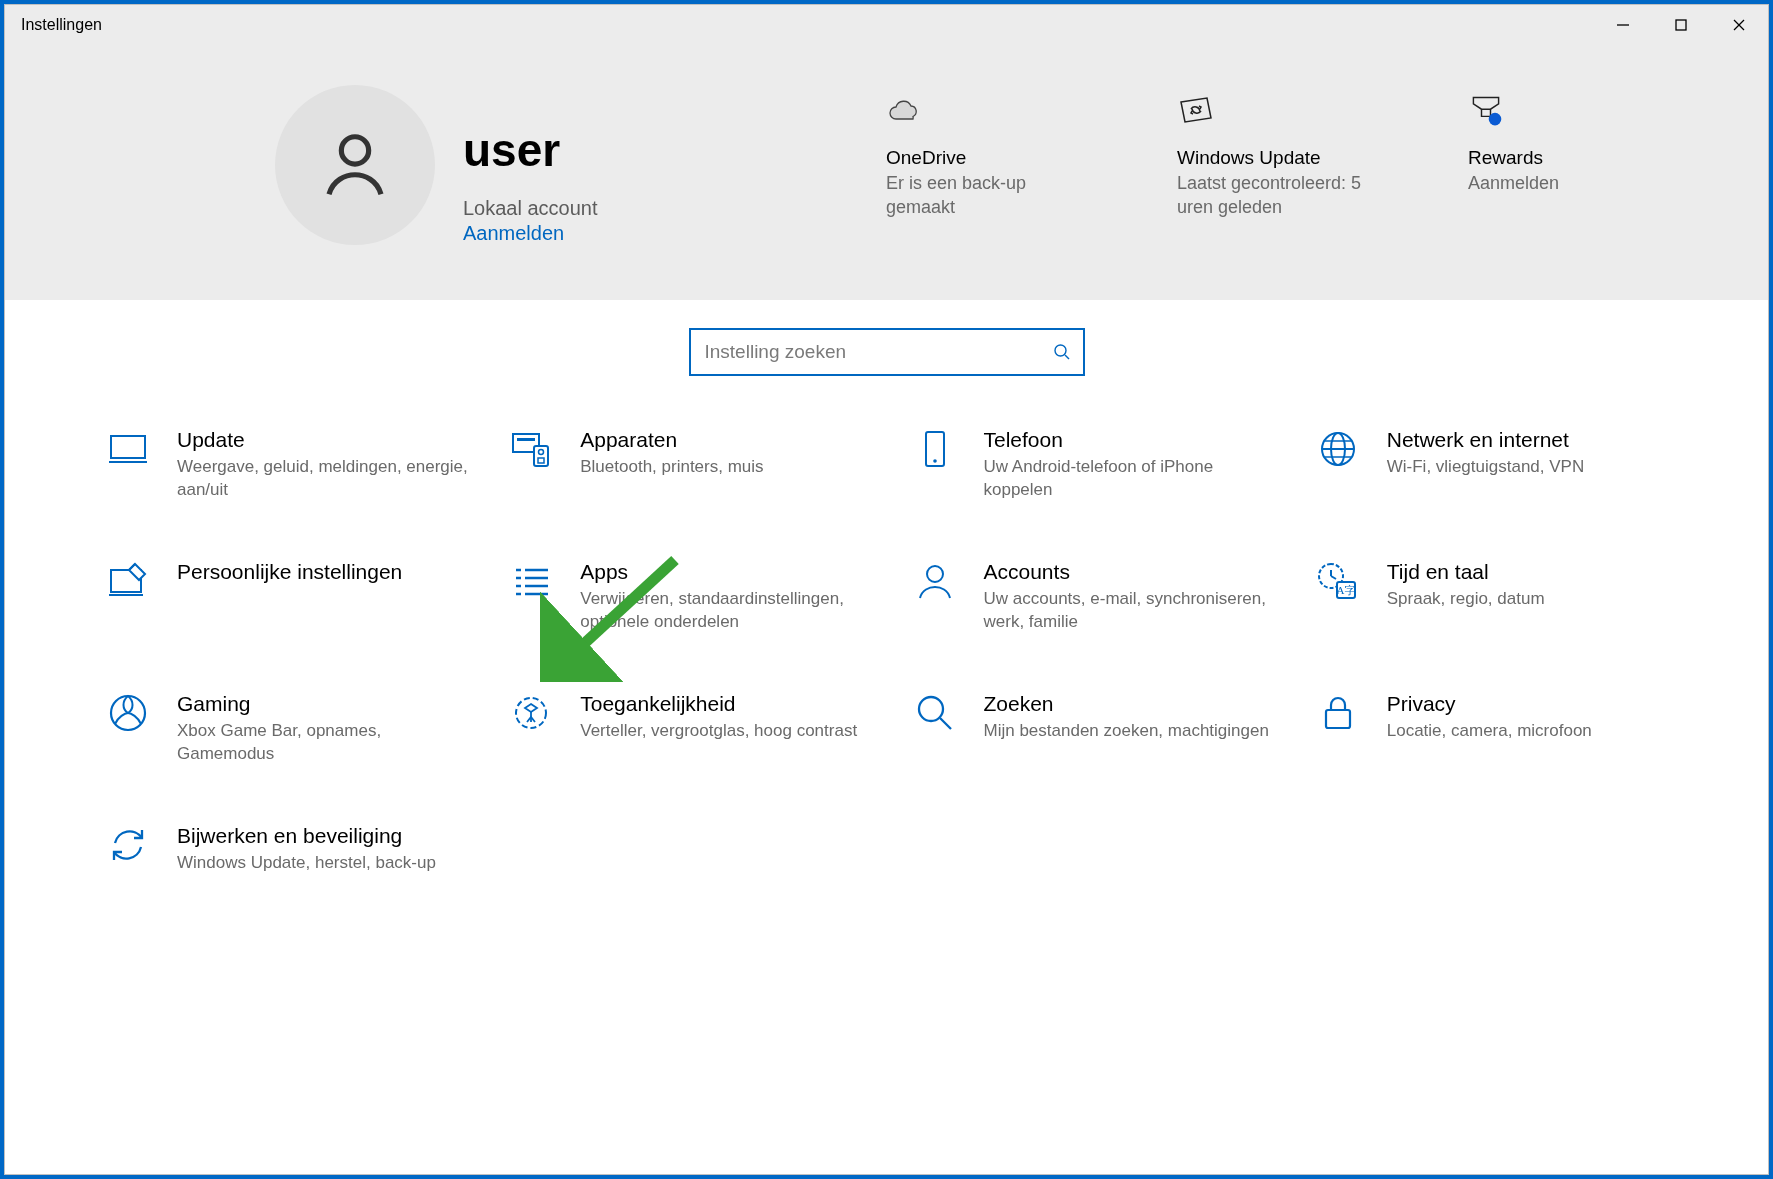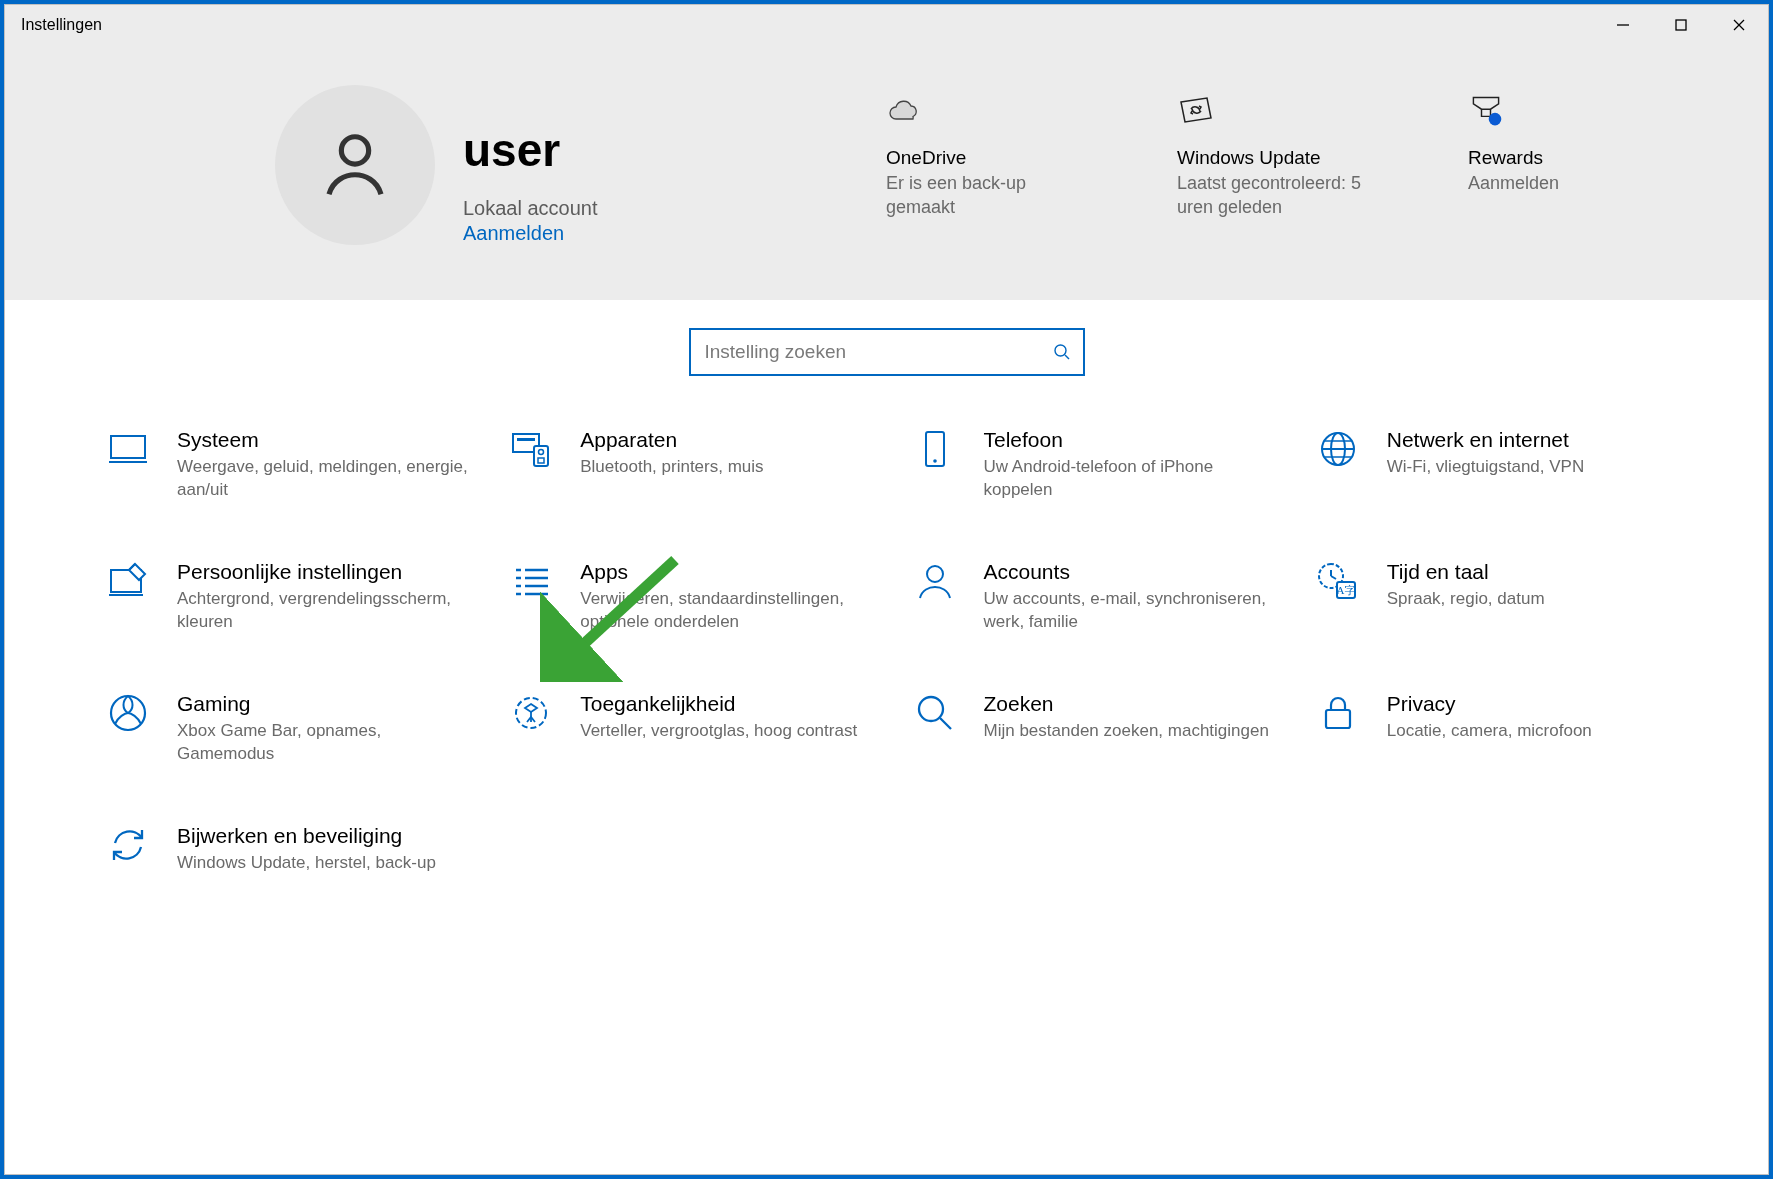--- a/index.html
+++ b/index.html
@@ -258,21 +258,21 @@
   <div class="grid">
 
     <div class="cat">
       <div class="cat-icon">
         <svg viewBox="0 0 42 42">
             <rect x="4" y="8" width="34" height="22" fill="none" stroke="#0067c0" stroke-width="2"></rect>
             <line x1="2" y1="34" x2="40" y2="34" stroke="#0067c0" stroke-width="2"></line>
           </svg>
       </div>
       <div class="cat-text">
-        <div class="ct">Systeem</div>
+        <div class="ct">Update</div>
         <div class="cs">Weergave, geluid, meldingen, energie, aan/uit</div>
       </div>
     </div>
 
     <div class="cat">
       <div class="cat-icon">
         <svg viewBox="0 0 42 42">
             <rect x="3" y="6" width="26" height="18" fill="none" stroke="#0067c0" stroke-width="2"></rect>
             <rect x="7" y="10" width="18" height="3" fill="#0067c0"></rect>
             <rect x="24" y="18" width="14" height="20" rx="2" fill="#fff" stroke="#0067c0" stroke-width="2"></rect>
@@ -318,21 +318,20 @@
       <div class="cat-icon">
         <svg viewBox="0 0 42 42">
             <rect x="4" y="10" width="30" height="22" fill="none" stroke="#0067c0" stroke-width="2"></rect>
             <line x1="2" y1="35" x2="36" y2="35" stroke="#0067c0" stroke-width="2"></line>
             <path d="M28 4l10 10-6 6-10-10z" fill="#fff" stroke="#0067c0" stroke-width="2"></path>
             <line x1="28" y1="4" x2="22" y2="10" stroke="#0067c0" stroke-width="2"></line>
           </svg>
       </div>
       <div class="cat-text">
         <div class="ct">Persoonlijke instellingen</div>
-        <div class="cs">Achtergrond, vergrendelingsscherm, kleuren</div>
       </div>
     </div>
 
     <div class="cat">
       <div class="cat-icon">
         <svg viewBox="0 0 42 42">
             <line x1="6" y1="10" x2="11" y2="10" stroke="#0067c0" stroke-width="2.5"></line>
             <line x1="15" y1="10" x2="38" y2="10" stroke="#0067c0" stroke-width="2.5"></line>
             <line x1="6" y1="18" x2="11" y2="18" stroke="#0067c0" stroke-width="2.5"></line>
             <line x1="15" y1="18" x2="38" y2="18" stroke="#0067c0" stroke-width="2.5"></line>

